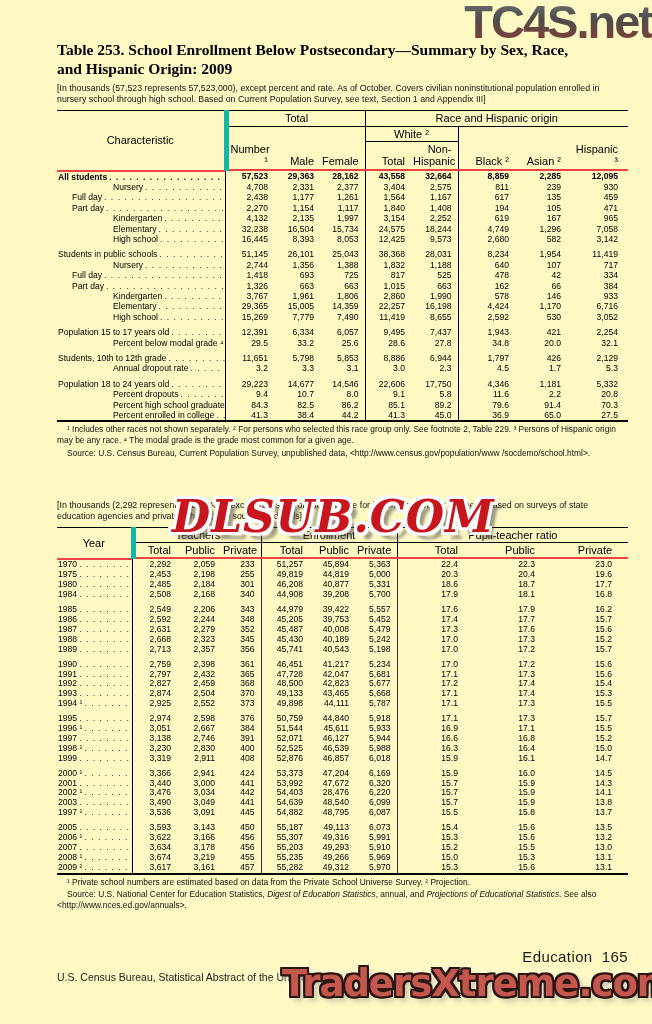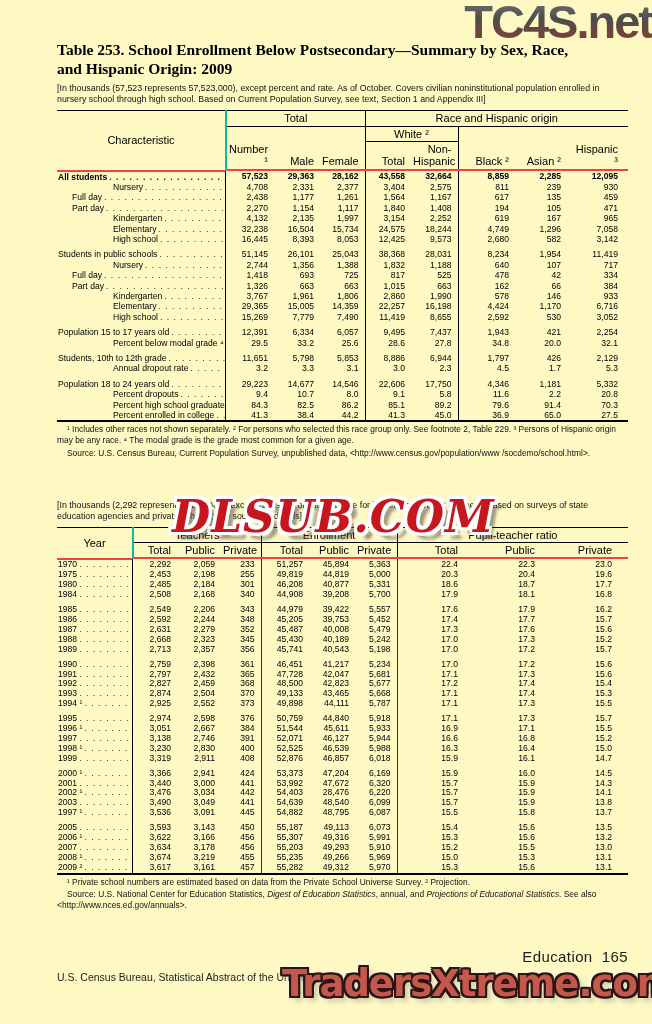--- a/index.html
+++ b/index.html
@@ -46,21 +46,21 @@
     white-space:pre-line; color:#000;
   }
   .note { margin-top:5px; font-size:8.8px; line-height:1.24; color:#111; }
   
   table { border-collapse:collapse; table-layout:fixed; width:571px; margin-top:5px;
           border-top:1px solid #000; border-bottom:2px solid #000; }
   th { font-weight:normal; font-size:11px; line-height:1.12; padding:1px 2px; vertical-align:bottom; }
   td { font-size:8.6px; padding:0; }
   #t253 td { line-height:10.4px; }
   #t254 td { line-height:9.9px; }
-  th.char { text-align:center; vertical-align:middle; border-right:2px solid #14b8a6; }
+  th.char { text-align:center; vertical-align:middle; border-right:5px solid #14b8a6; }
   th.sp   { text-align:center; vertical-align:middle; border-bottom:1px solid #000; }
   th.brr  { border-right:1px solid #000; }
   th.bh   { text-align:right; padding-right:6px; }
   tbody tr:first-child td { border-top:2px solid #ef4444; }
   td.num { text-align:right; padding-right:6px; white-space:nowrap; }
   #t253 td:nth-child(1), #t253 td:nth-child(4), #t253 td:nth-child(6) { border-right:1px solid #000; }
   #t253 td:nth-child(8), #t253 td:nth-child(9) { padding-right:10px; }
   #t253 th.w8, #t253 th.w9 { padding-right:10px; }
   #t254 td:nth-child(1) { border-right:1px solid #000; }
   #t254 td:nth-child(4), #t254 td:nth-child(7) { border-right:1.5px solid #333; }

